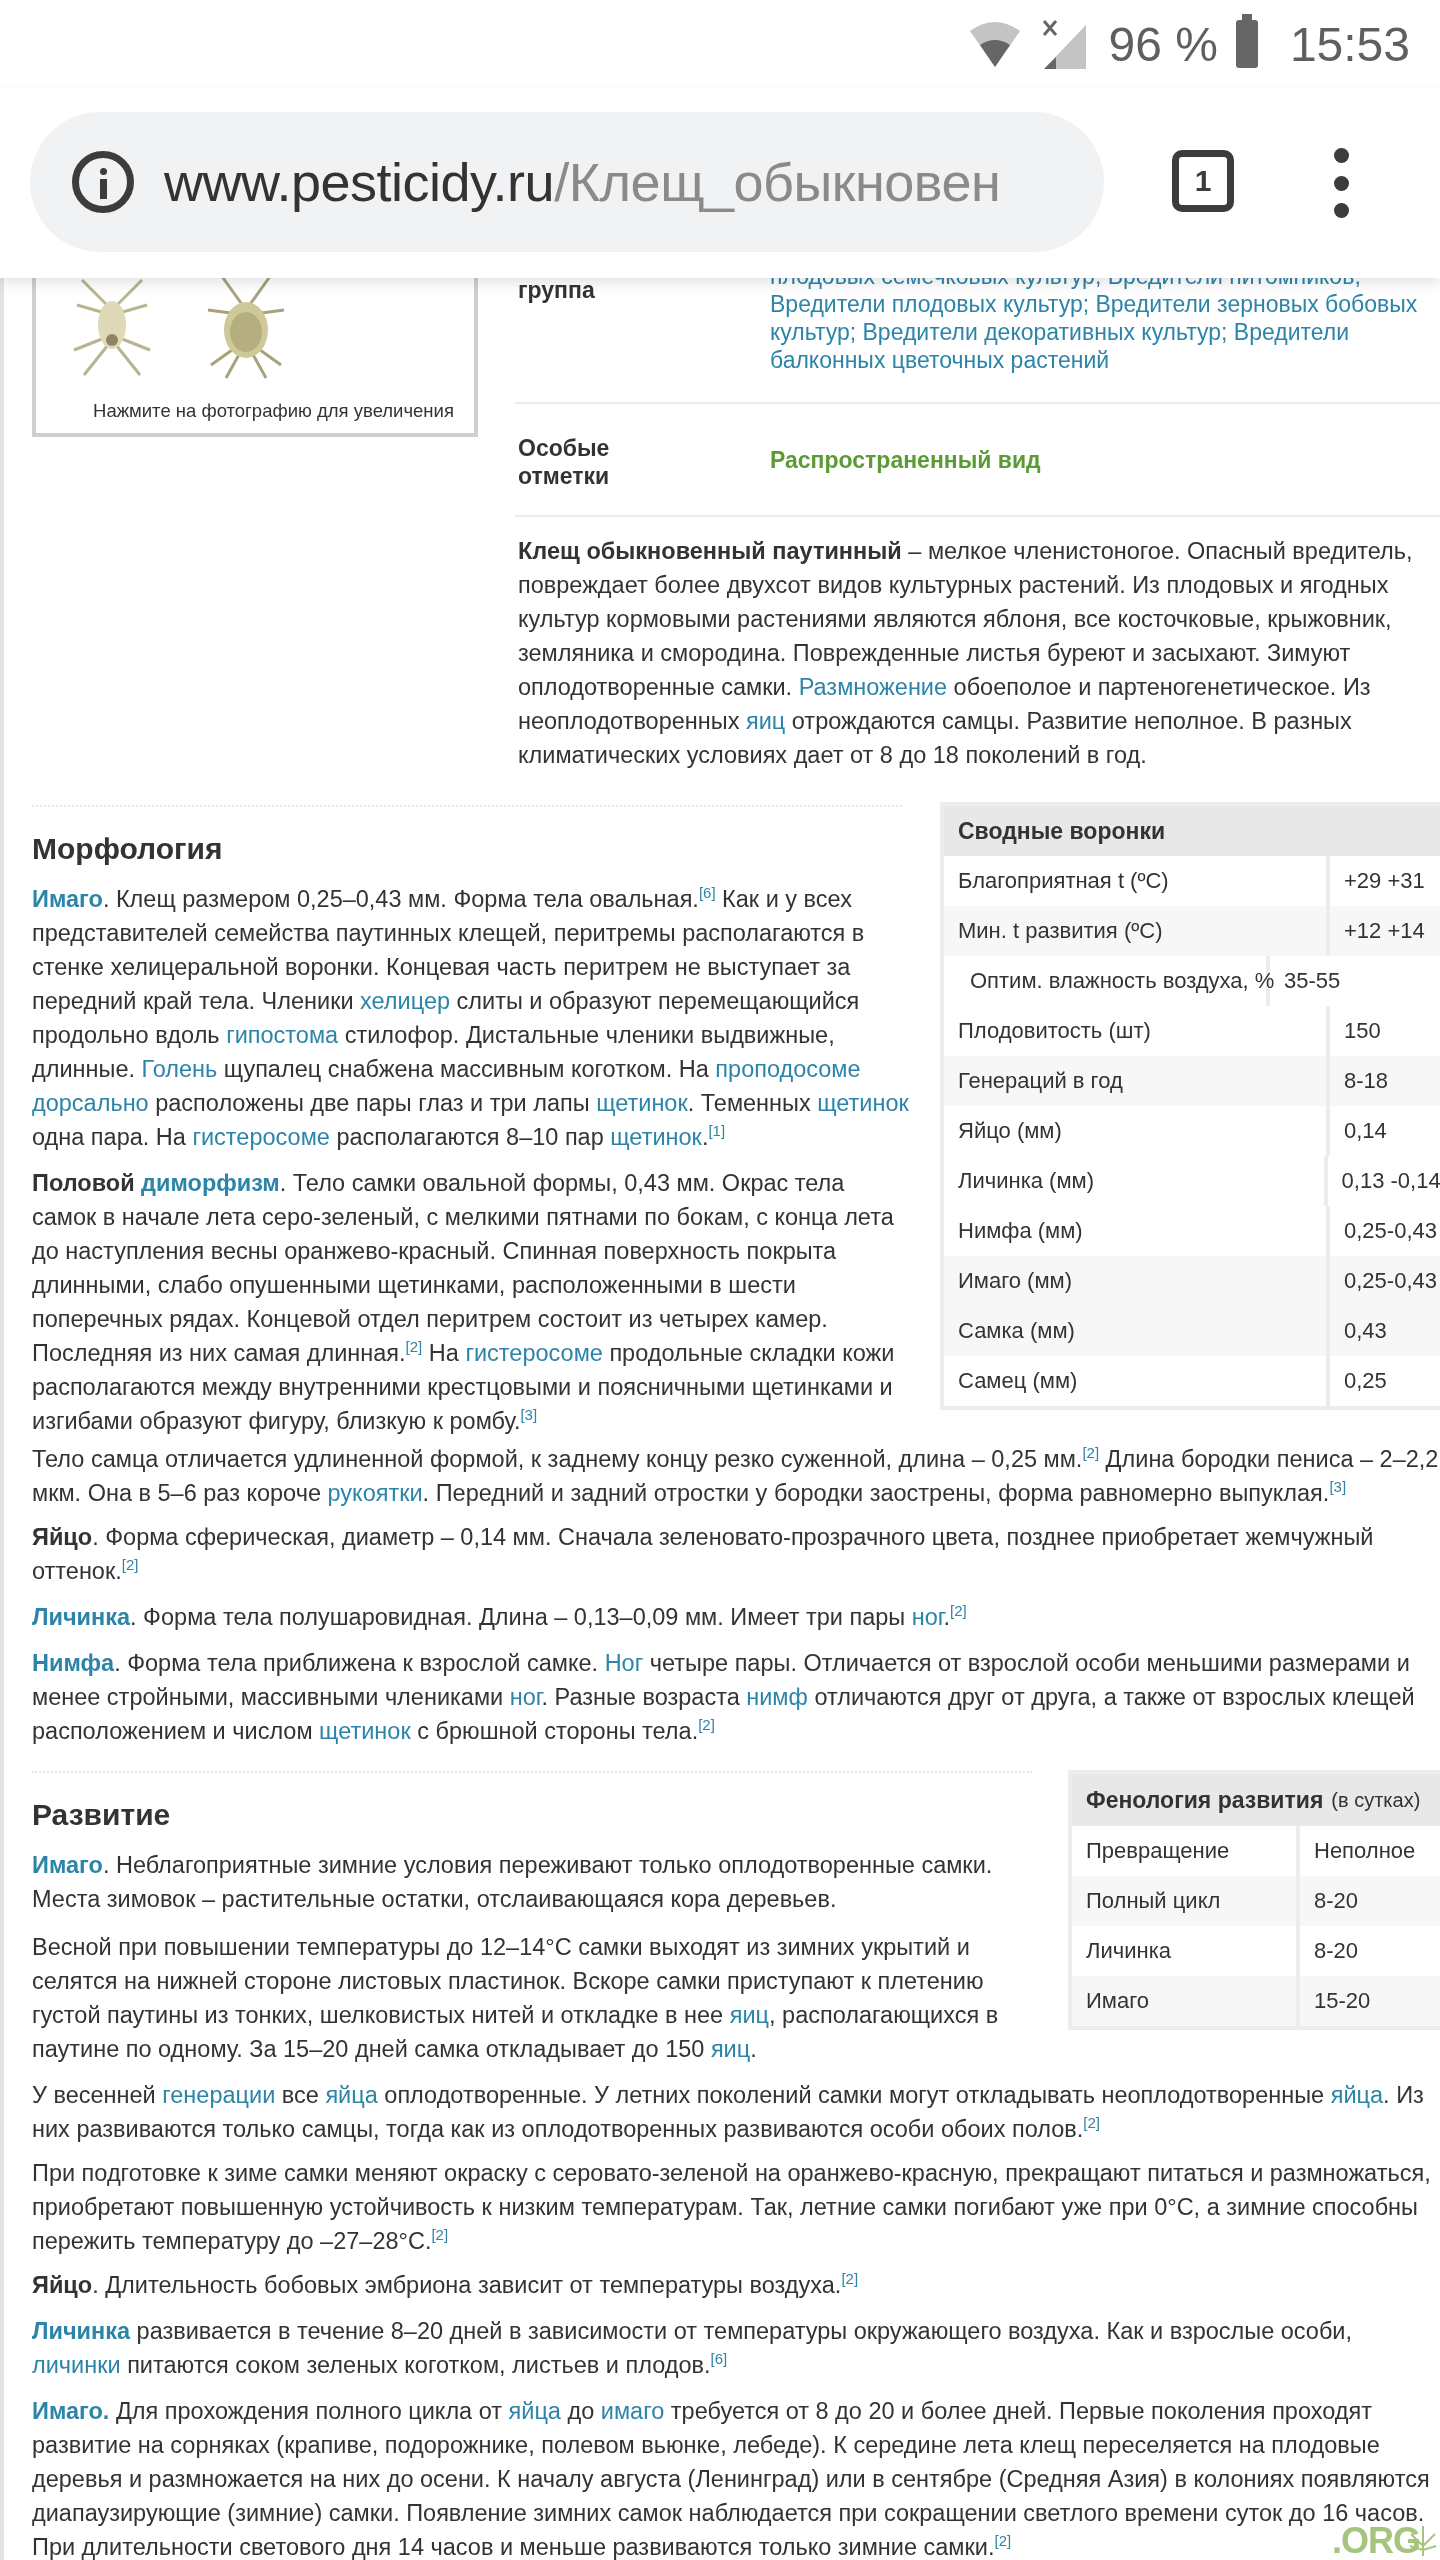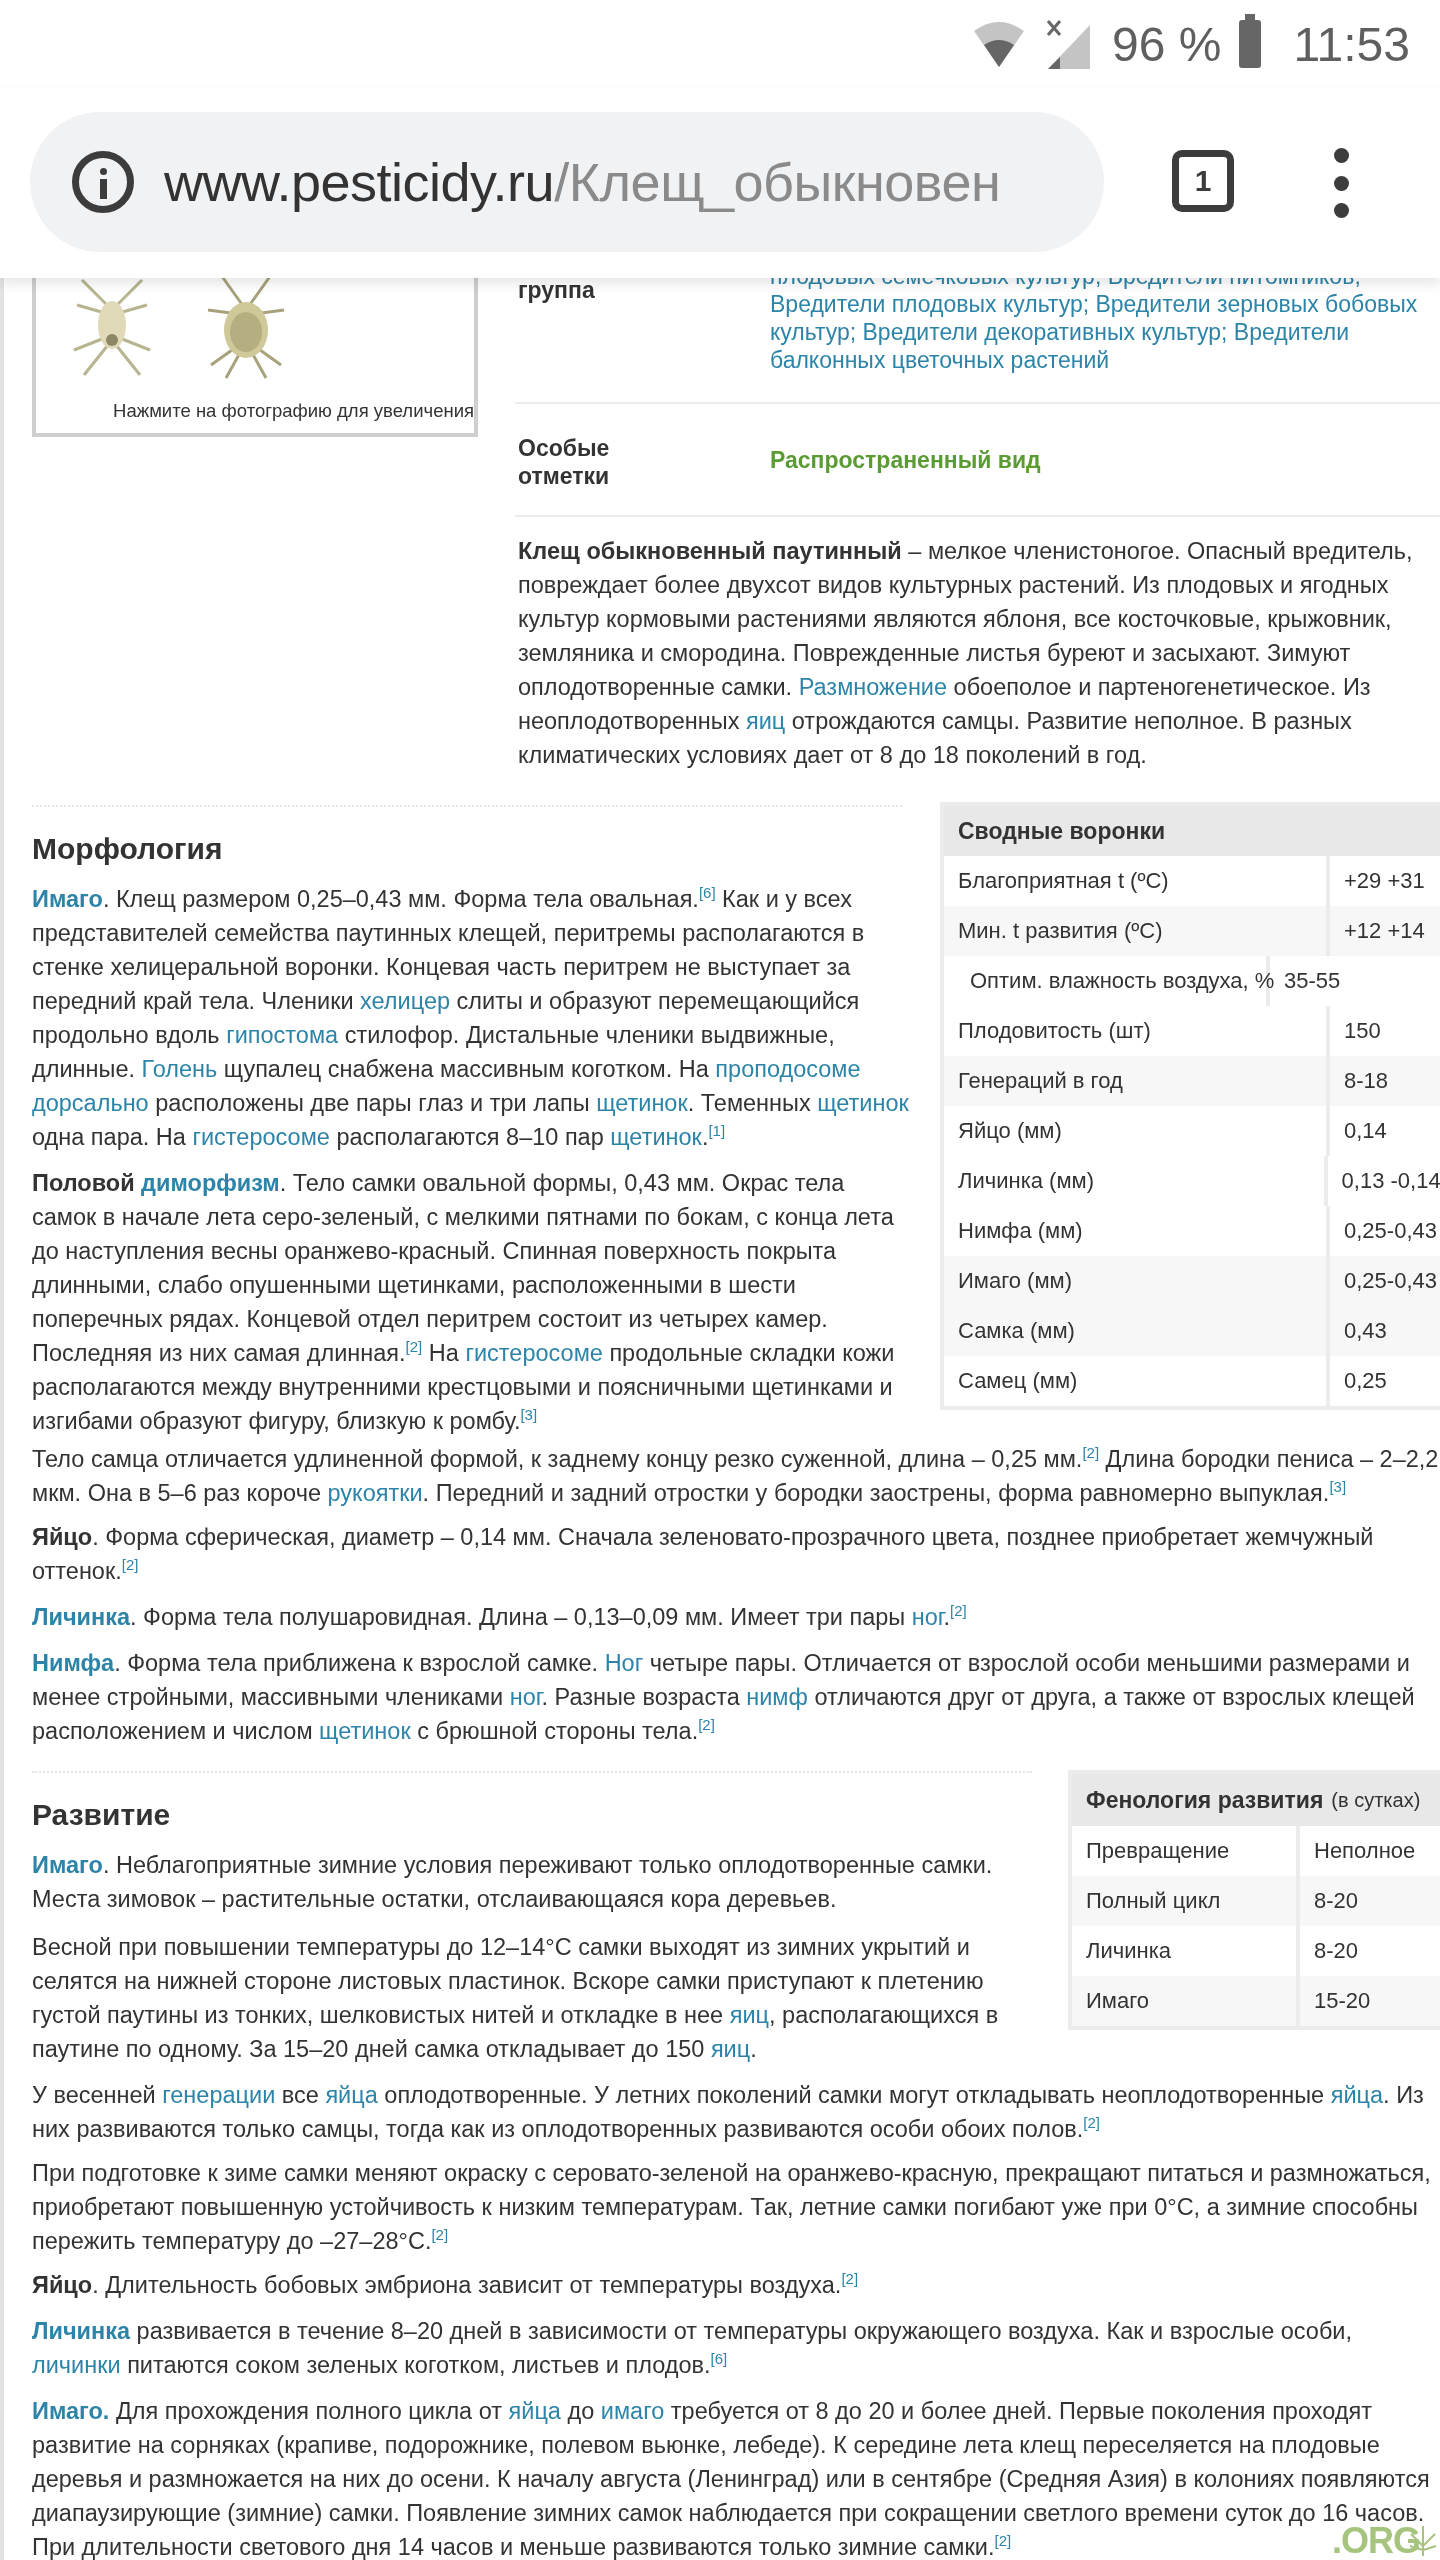--- a/index.html
+++ b/index.html
@@ -31,21 +31,21 @@
   .page { position: absolute; top: 0; left: 0; width: 1440px; height: 2560px; }
   .left-rule { position: absolute; left: 0; top: 278px; width: 4px; height: 2282px; background: #e3e3e3; }
   a, .link { color: #2c84a8; text-decoration: none; }
   .bold { font-weight: bold; color: #333; }
   sup { font-size: 15px; color: #2c84a8; vertical-align: super; line-height: 0; }
   p.para { font-size: 23.5px; line-height: 34px; color: #333; }
 
   
   .photo-box { position: absolute; left: 32px; top: 230px; width: 446px; height: 207px; border: 4px solid #cfcfcf; border-top: none; background: #fff; }
   .mite { position: absolute; }
-  .photo-caption { position: absolute; left: 0; width: 100%; top: 170px; text-align: right; font-size: 18.5px; color: #333; padding-left: 37px; }
+  .photo-caption { position: absolute; left: 0; width: 100%; top: 170px; text-align: center; font-size: 18.5px; color: #333; padding-left: 37px; }
 
   
   .info-label { position: absolute; left: 518px; font-size: 23px; font-weight: bold; color: #333; line-height: 28px; }
   .info-value { position: absolute; left: 770px; font-size: 23px; line-height: 28px; color: #2c84a8; }
   .info-sep { position: absolute; left: 515px; width: 925px; height: 2px; background: #ececec; }
   .green { color: #5a9b33; font-weight: bold; }
 
   
   .summary { position: absolute; left: 518px; top: 534px; width: 925px; }
 
@@ -234,21 +234,21 @@
       <path d="M27 46 L2 10 Q27 -8 52 10 Z" fill="#c4c4c4"></path>
       <path d="M27 46 L12 24 Q27 14 42 24 Z" fill="#666"></path>
     </svg>
     <svg class="signal" viewBox="0 0 50 50">
       <path d="M4 50 L46 6 L46 50 Z" fill="#c4c4c4"></path>
       <path d="M4 50 L16 38 L16 50 Z" fill="#666"></path>
       <path d="M4 2 L16 16 M16 2 L4 16" stroke="#666" stroke-width="3"></path>
     </svg>
     <span class="sb-text">96 %</span>
     <div class="battery"></div>
-    <span class="sb-text" style="margin-left:14px">11:53</span>
+    <span class="sb-text" style="margin-left:14px">15:53</span>
   </div>
 </div>
 
 <div class="toolbar">
   <div class="urlbar">
     <div class="info-icon"></div>
     <div class="url"><span>www.pesticidy.ru</span><span class="path">/Клещ_обыкновен</span></div>
   </div>
   <div class="tabs-btn">1</div>
   <div class="menu-btn">

